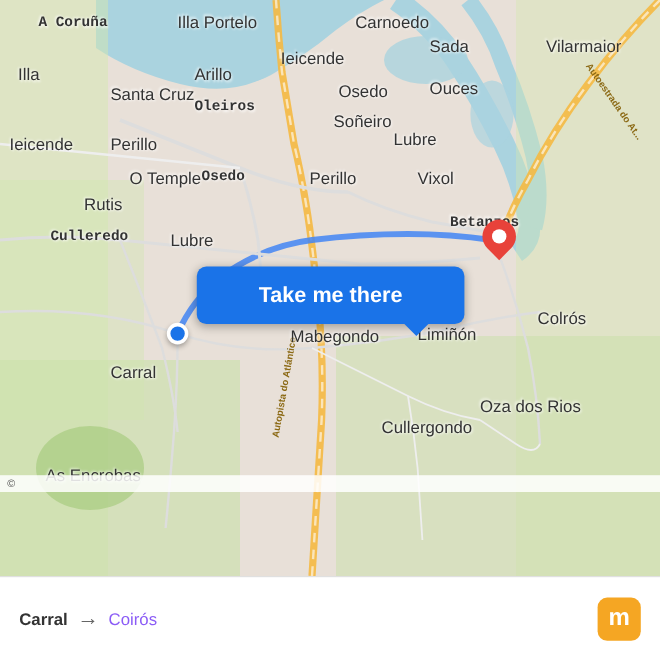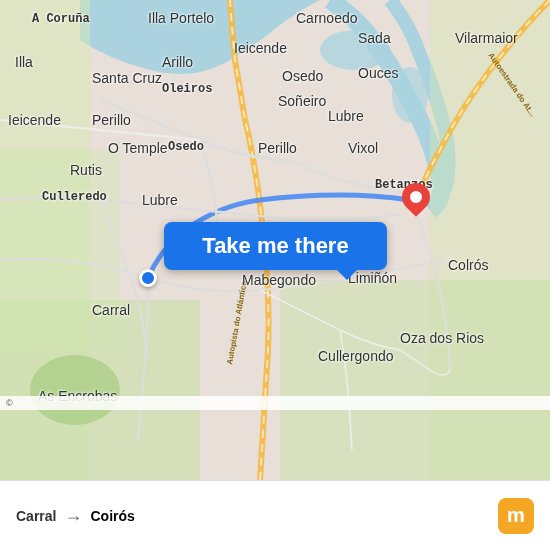--- a/index.html
+++ b/index.html
@@ -40,21 +40,21 @@
     #take-me-there-btn {
       position: absolute;
       top: 222px;
       left: 164px;
       width: 223px;
       height: 48px;
       background: #1a73e8;
       color: white;
       border: none;
       border-radius: 8px;
-      font-size: 22px;
+      font-size: 18px;
       font-weight: 600;
       cursor: pointer;
       display: flex;
       align-items: center;
       justify-content: center;
       box-shadow: 0 2px 8px rgba(0,0,0,0.3);
     }
 
     
     #take-me-there-btn::after {
@@ -132,22 +132,22 @@
       color: #333;
     }
 
     .route-arrow {
       font-size: 18px;
       color: #666;
     }
 
     .route-to {
       font-size: 14px;
-      font-weight: 700;
-      color: #000000;
+      font-weight: 400;
+      color: #8b5cf6;
     }
 
     .moovit-logo {
       display: flex;
       align-items: center;
       gap: 4px;
     }
 
     .moovit-icon {
       width: 36px;

